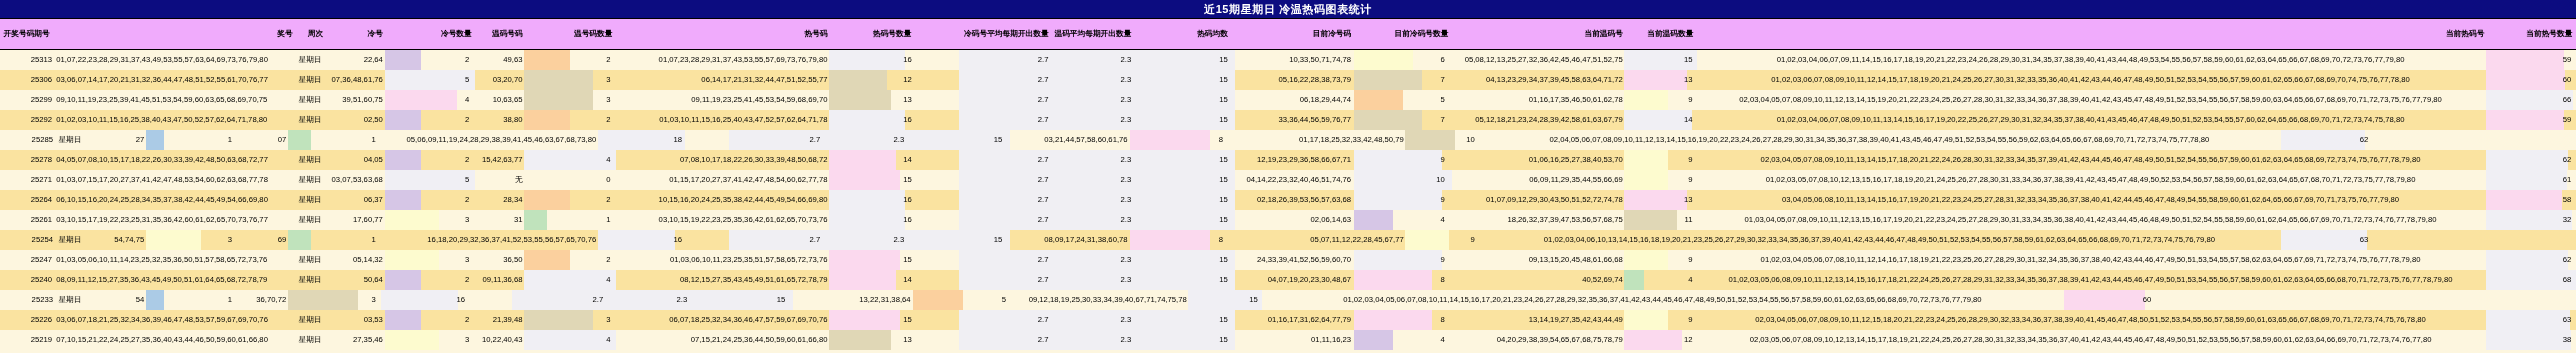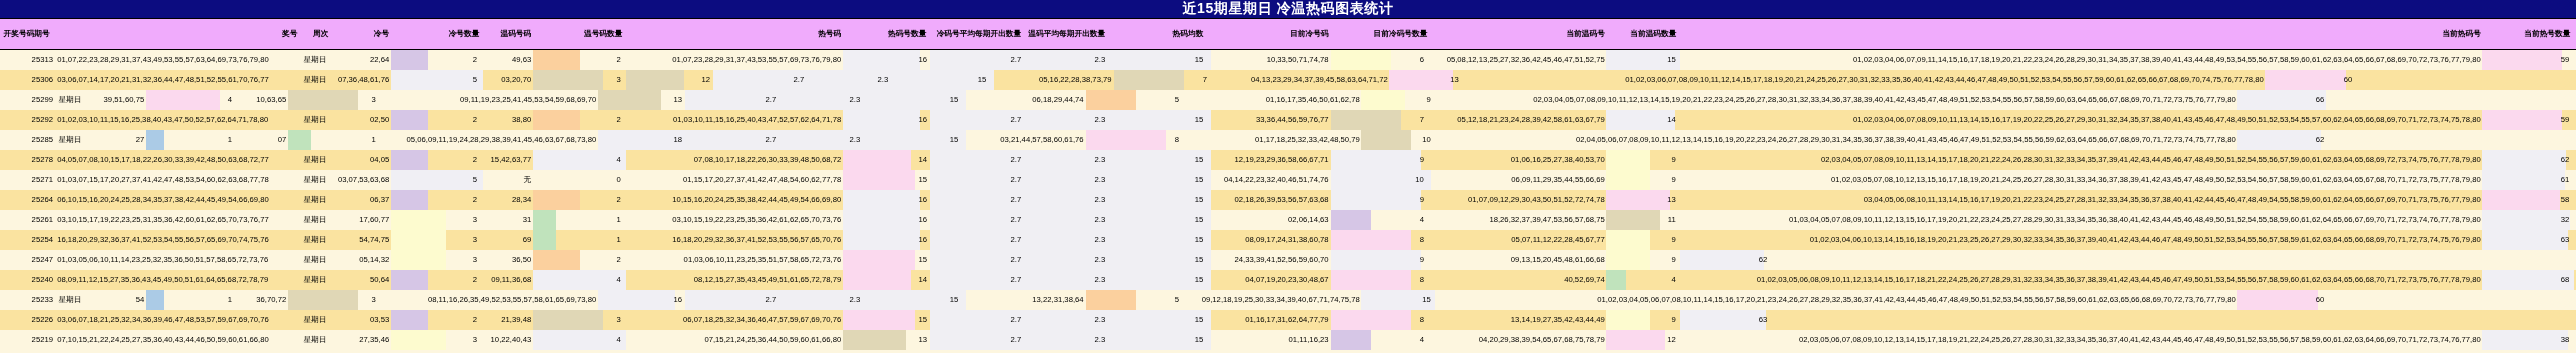--- a/index.html
+++ b/index.html
@@ -1,19 +1,19 @@
 <!DOCTYPE html>
 <html style="font-size:9.5px"><head>
 <meta charset="utf-8">
 <style>
   html,body{margin:0;padding:0;}
   .app{position:relative;width:2576px;height:353px;background:#fdf6df;color:#000;
        font-family:"Liberation Sans","DejaVu Sans",sans-serif;font-size:7.7px;overflow:hidden;}
   .title-bar{height:18px;background:#0c0c80;color:#fff;display:flex;align-items:center;
-       justify-content:center;font-weight:bold;font-size:14px;border-bottom:0.6px solid #000;letter-spacing:0.6px;}
+       justify-content:center;font-weight:bold;font-size:11px;border-bottom:0.6px solid #000;letter-spacing:0.6px;}
   .header-row{display:flex;height:30px;border-bottom:1.8px solid #000;background:#f0abfc;font-weight:bold;}
   .hcell{display:flex;align-items:center;justify-content:flex-end;text-align:right;
        box-sizing:border-box;padding-right:3.6px;white-space:nowrap;overflow:hidden;}
   .hcell.first{justify-content:flex-start;padding-left:3.6px;}
   .hcell.wrap{white-space:normal;}
   .hcell.wrap span{display:inline-block;max-width:87px;line-height:1.15;}
   .rows .row{display:flex;height:20px;}
   .rows .row:nth-child(odd){background:#fdf6df;}
   .rows .row:nth-child(even){background:#fae3a0;}
   .cell{box-sizing:border-box;line-height:20px;white-space:nowrap;overflow:hidden;}
@@ -25,28 +25,28 @@
   .barcell .val{position:relative;display:block;text-align:right;line-height:20px;z-index:1;}
   .c1{width:56px;padding-right:3px;}
   .c2{width:245px;padding-left:1.2px;}
   .c3{width:31px;padding-left:2.4px;}
   .c4{width:59px;padding-right:1.8px;}
   .c5{width:92px;}  .c5 .val{padding-right:6px;}
   .c6{width:50px;padding-right:1.8px;}
   .c7{width:93px;}  .c7 .val{padding-right:5.3px;}
   .c8{width:217px;padding-right:1.8px;}
   .c9{width:87px;}  .c9 .val{padding-right:3px;}
-  .c10{width:96px;padding-right:4.8px;}
+  .c10{width:96px;padding-right:4.8px;margin-left:44px;}
   .c11{width:84px;padding-right:4.8px;}
   .c12{width:101px;padding-right:7.7px;}
   .c13{width:120px;padding-right:2.4px;}
   .c14{width:100px;} .c14 .val{padding-right:7.1px;}
   .c15{width:175px;padding-right:1.2px;}
   .c16{width:74px;} .c16 .val{padding-right:4.2px;}
-  .c17{width:802px;padding-right:1.2px;}
+  .c17{width:802px;padding-right:1.2px;text-align:center;}
   .c18{width:92px;} .c18 .val{padding-right:4.8px;padding-left:12px;}
 </style>
 </head>
 <body>
 
 <div class="app">
   <div class="title-bar">
     <span>近15期星期日 冷温热码图表统计</span>
   </div>
 
@@ -122,20 +122,21 @@
     <div class="cell num c4">07,36,48,61,76</div>
     <div class="cell barcell c5">
       <div class="bar" style="width: 100%; background: rgb(240, 239, 244);"></div>
       <span class="val">5</span>
     </div>
     <div class="cell num c6">03,20,70</div>
     <div class="cell barcell c7">
       <div class="bar" style="width: 75%; background: rgb(224, 215, 182);"></div>
       <span class="val">3</span>
     </div>
+    <div class="cell num c8">06,14,17,21,31,32,44,47,51,52,55,77</div>
     <div class="cell barcell c9">
       <div class="bar" style="width: 67%; background: rgb(224, 215, 182);"></div>
       <span class="val">12</span>
     </div>
     <div class="cell num gray c10">2.7</div>
     <div class="cell num gray c11">2.3</div>
     <div class="cell num gray c12">15</div>
     <div class="cell num c13">05,16,22,28,38,73,79</div>
     <div class="cell barcell c14">
       <div class="bar" style="width: 70%; background: rgb(224, 215, 182);"></div>
@@ -148,20 +149,21 @@
     </div>
     <div class="cell num c17">01,02,03,06,07,08,09,10,11,12,14,15,17,18,19,20,21,24,25,26,27,30,31,32,33,35,36,40,41,42,43,44,46,47,48,49,50,51,52,53,54,55,56,57,59,60,61,62,65,66,67,68,69,70,74,75,76,77,78,80</div>
     <div class="cell barcell c18">
       <div class="bar" style="width: 88%; background: rgb(251, 217, 238);"></div>
       <span class="val">60</span>
     </div>
   </div>
 
   <div class="row">
     <div class="cell num c1">25299</div>
+    <div class="cell left c2">09,10,11,19,23,25,39,41,45,51,53,54,59,60,63,65,68,69,70,75</div>
     <div class="cell left c3">星期日</div>
     <div class="cell num c4">39,51,60,75</div>
     <div class="cell barcell c5">
       <div class="bar" style="width: 80%; background: rgb(251, 217, 238);"></div>
       <span class="val">4</span>
     </div>
     <div class="cell num c6">10,63,65</div>
     <div class="cell barcell c7">
       <div class="bar" style="width: 75%; background: rgb(224, 215, 182);"></div>
       <span class="val">3</span>
@@ -419,21 +421,20 @@
     </div>
     <div class="cell num c17">01,03,04,05,07,08,09,10,11,12,13,15,16,17,19,20,21,22,23,24,25,27,28,29,30,31,33,34,35,36,38,40,41,42,43,44,45,46,48,49,50,51,52,54,55,58,59,60,61,62,64,65,66,67,69,70,71,72,73,74,76,77,78,79,80</div>
     <div class="cell barcell c18">
       <div class="bar" style="width: 96%; background: rgb(240, 239, 244);"></div>
       <span class="val">32</span>
     </div>
   </div>
 
   <div class="row">
     <div class="cell num c1">25254</div>
-    <div class="cell left c2">16,18,20,29,32,36,37,41,52,53,54,55,56,57,65,69,70,74,75,76</div>
     <div class="cell left c3">星期日</div>
     <div class="cell num c4">54,74,75</div>
     <div class="cell barcell c5">
       <div class="bar" style="width: 60%; background: rgb(253, 251, 207);"></div>
       <span class="val">3</span>
     </div>
     <div class="cell num c6">69</div>
     <div class="cell barcell c7">
       <div class="bar" style="width: 25%; background: rgb(192, 227, 188);"></div>
       <span class="val">1</span>
@@ -488,20 +489,21 @@
     <div class="cell num c13">24,33,39,41,52,56,59,60,70</div>
     <div class="cell barcell c14">
       <div class="bar" style="width: 90%; background: rgb(240, 239, 244);"></div>
       <span class="val">9</span>
     </div>
     <div class="cell num c15">09,13,15,20,45,48,61,66,68</div>
     <div class="cell barcell c16">
       <div class="bar" style="width: 60%; background: rgb(253, 251, 207);"></div>
       <span class="val">9</span>
     </div>
+    <div class="cell num c17">01,02,03,04,05,06,07,08,10,11,12,14,16,17,18,19,21,22,23,25,26,27,28,29,30,31,32,34,35,36,37,38,40,42,43,44,46,47,49,50,51,53,54,55,57,58,62,63,64,65,67,69,71,72,73,74,75,76,77,78,79,80</div>
     <div class="cell barcell c18">
       <div class="bar" style="width: 91%; background: rgb(240, 239, 244);"></div>
       <span class="val">62</span>
     </div>
   </div>
 
   <div class="row">
     <div class="cell num c1">25240</div>
     <div class="cell left c2">08,09,11,12,15,27,35,36,43,45,49,50,51,61,64,65,68,72,78,79</div>
     <div class="cell left c3">星期日</div>
@@ -546,21 +548,20 @@
     <div class="cell num c4">54</div>
     <div class="cell barcell c5">
       <div class="bar" style="width: 20%; background: rgb(171, 203, 230);"></div>
       <span class="val">1</span>
     </div>
     <div class="cell num c6">36,70,72</div>
     <div class="cell barcell c7">
       <div class="bar" style="width: 75%; background: rgb(224, 215, 182);"></div>
       <span class="val">3</span>
     </div>
-    <div class="cell num c8">08,11,16,26,35,49,52,53,55,57,58,61,65,69,73,80</div>
     <div class="cell barcell c9">
       <div class="bar" style="width: 89%; background: rgb(240, 239, 244);"></div>
       <span class="val">16</span>
     </div>
     <div class="cell num gray c10">2.7</div>
     <div class="cell num gray c11">2.3</div>
     <div class="cell num gray c12">15</div>
     <div class="cell num c13">13,22,31,38,64</div>
     <div class="cell barcell c14">
       <div class="bar" style="width: 50%; background: rgb(251, 208, 158);"></div>
@@ -603,20 +604,21 @@
     <div class="cell num c13">01,16,17,31,62,64,77,79</div>
     <div class="cell barcell c14">
       <div class="bar" style="width: 80%; background: rgb(251, 217, 238);"></div>
       <span class="val">8</span>
     </div>
     <div class="cell num c15">13,14,19,27,35,42,43,44,49</div>
     <div class="cell barcell c16">
       <div class="bar" style="width: 60%; background: rgb(253, 251, 207);"></div>
       <span class="val">9</span>
     </div>
+    <div class="cell num c17">02,03,04,05,06,07,08,09,10,11,12,15,18,20,21,22,23,24,25,26,28,29,30,32,33,34,36,37,38,39,40,41,45,46,47,48,50,51,52,53,54,55,56,57,58,59,60,61,63,65,66,67,68,69,70,71,72,73,74,75,76,78,80</div>
     <div class="cell barcell c18">
       <div class="bar" style="width: 93%; background: rgb(240, 239, 244);"></div>
       <span class="val">63</span>
     </div>
   </div>
 
   <div class="row">
     <div class="cell num c1">25219</div>
     <div class="cell left c2">07,10,15,21,22,24,25,27,35,36,40,43,44,46,50,59,60,61,66,80</div>
     <div class="cell left c3">星期日</div>

